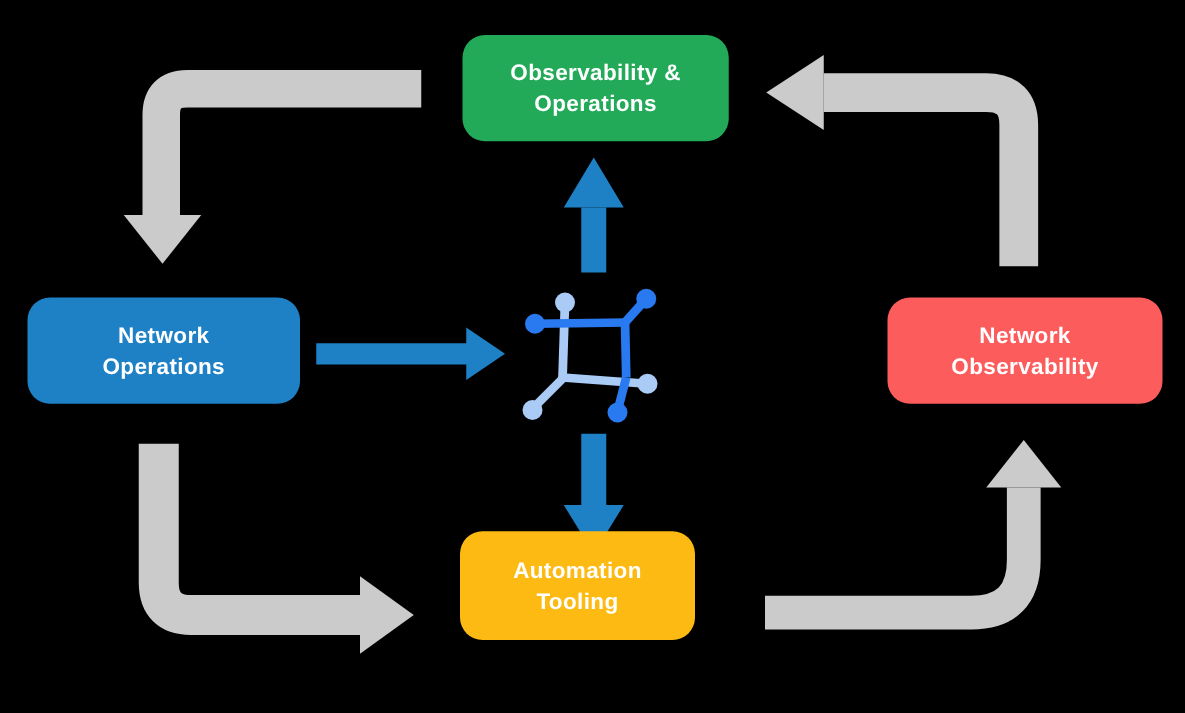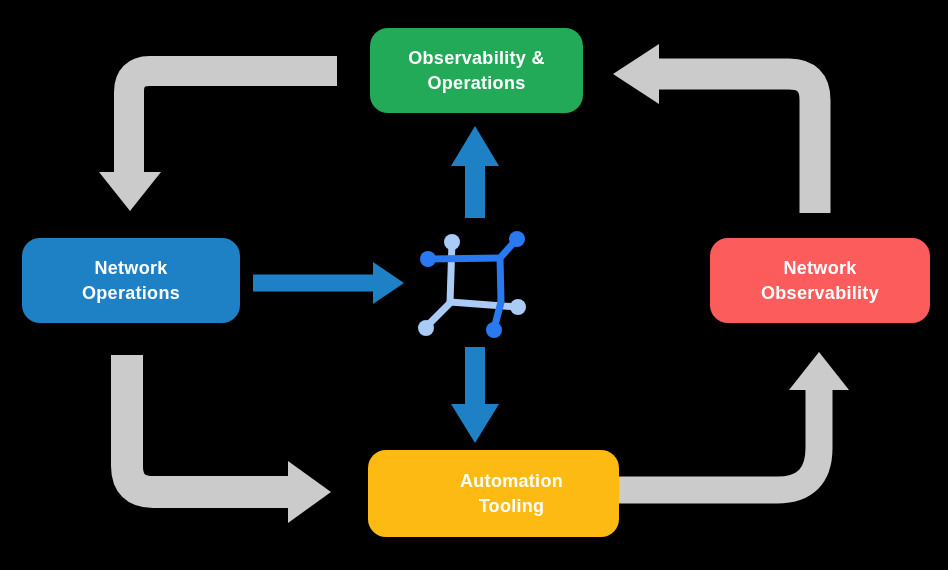--- a/index.html
+++ b/index.html
@@ -25,21 +25,21 @@
     color:#fff;
     font-size:18px;
     font-weight:700;
     letter-spacing:.3px;
     line-height:25px;
     text-align:center;
   }
   .node-observability{left:370px;top:28px;width:213px;height:85px;}
   .node-operations{left:22px;top:238px;width:218px;height:85px;}
   .node-infrastructure{left:710px;top:238px;width:220px;height:85px;}
-  .node-automation{left:368px;top:450px;width:215px;height:87px;padding-left:36px;}
+  .node-automation{left:368px;top:425px;width:188px;height:87px;}
 </style>
 </head>
 <body>
 
 <div class="canvas">
 
   <svg class="arrows-layer" width="948" height="570" viewBox="0 0 948 570">
 
     <g>
       <path d="M337,71 H150 Q129,71 129,92 V173" fill="none" stroke-width="30" stroke="#CBCBCB"></path>

